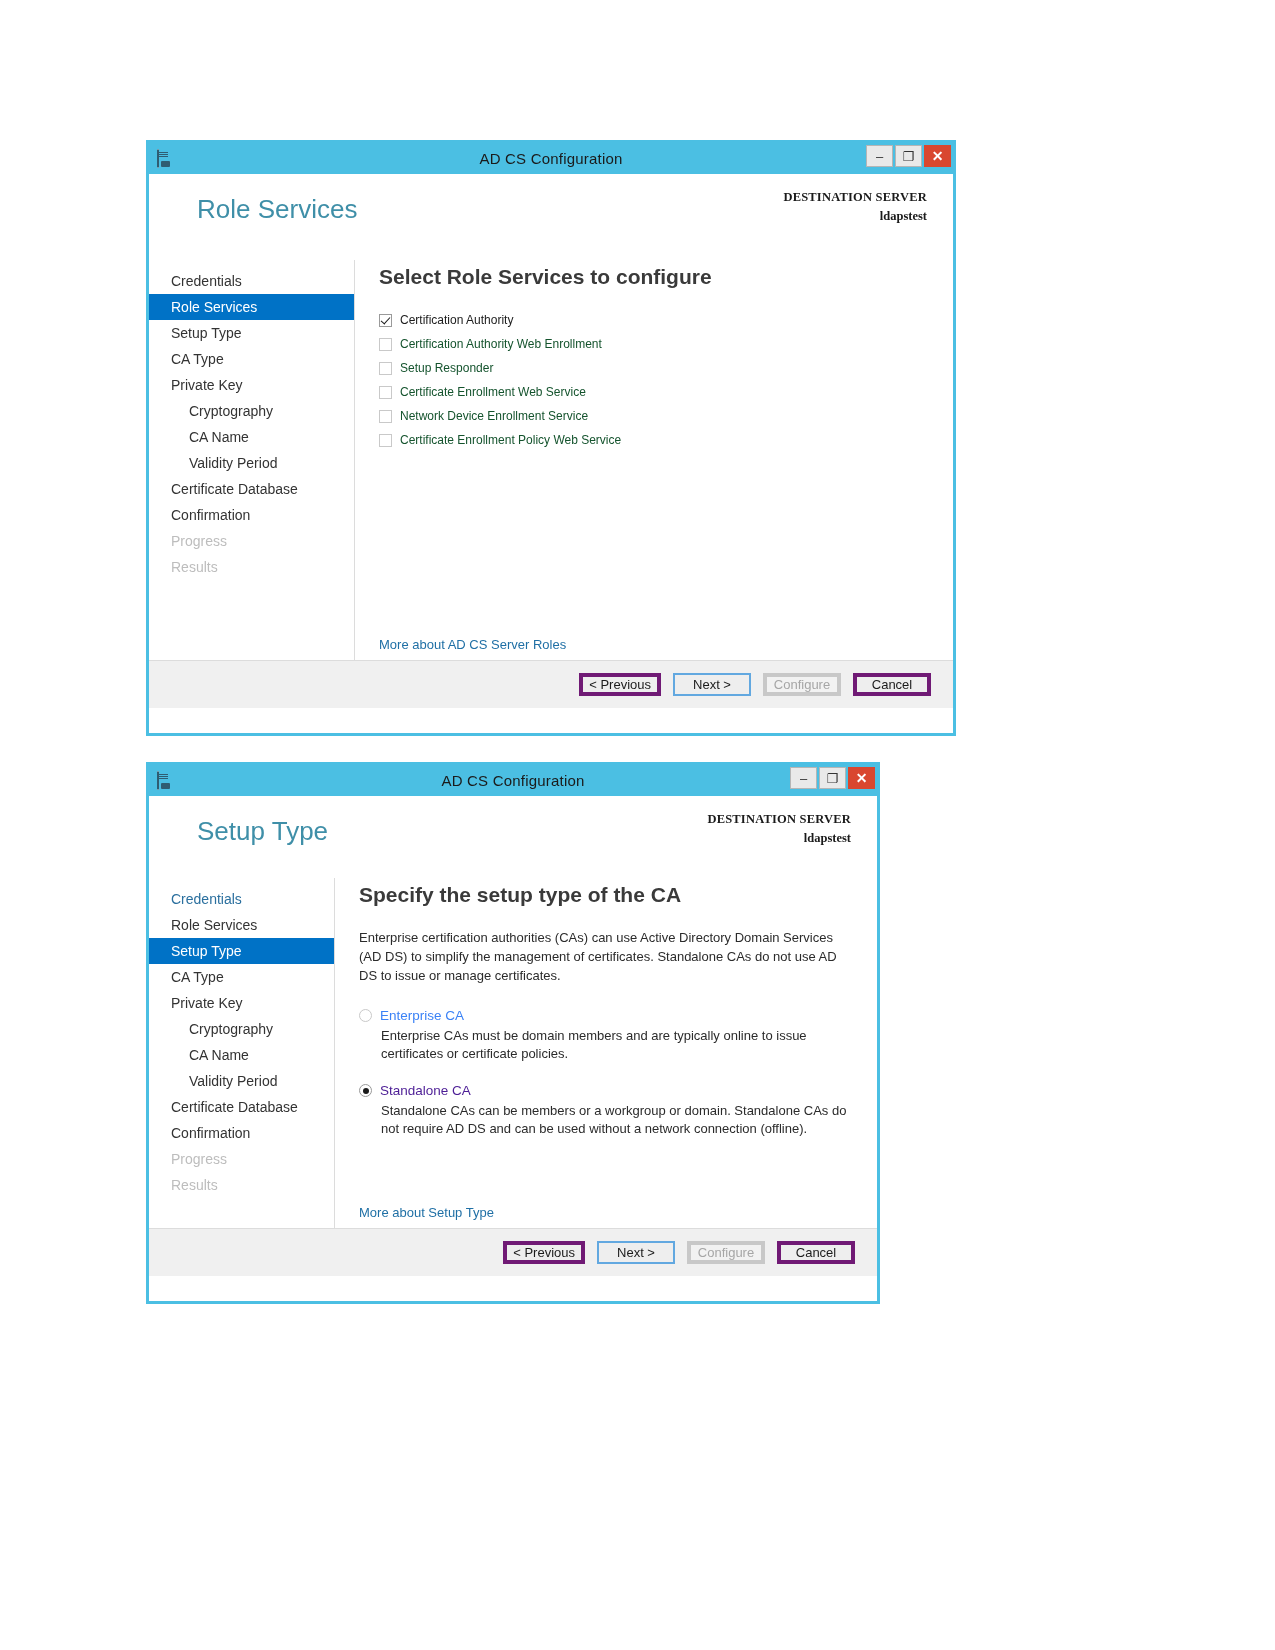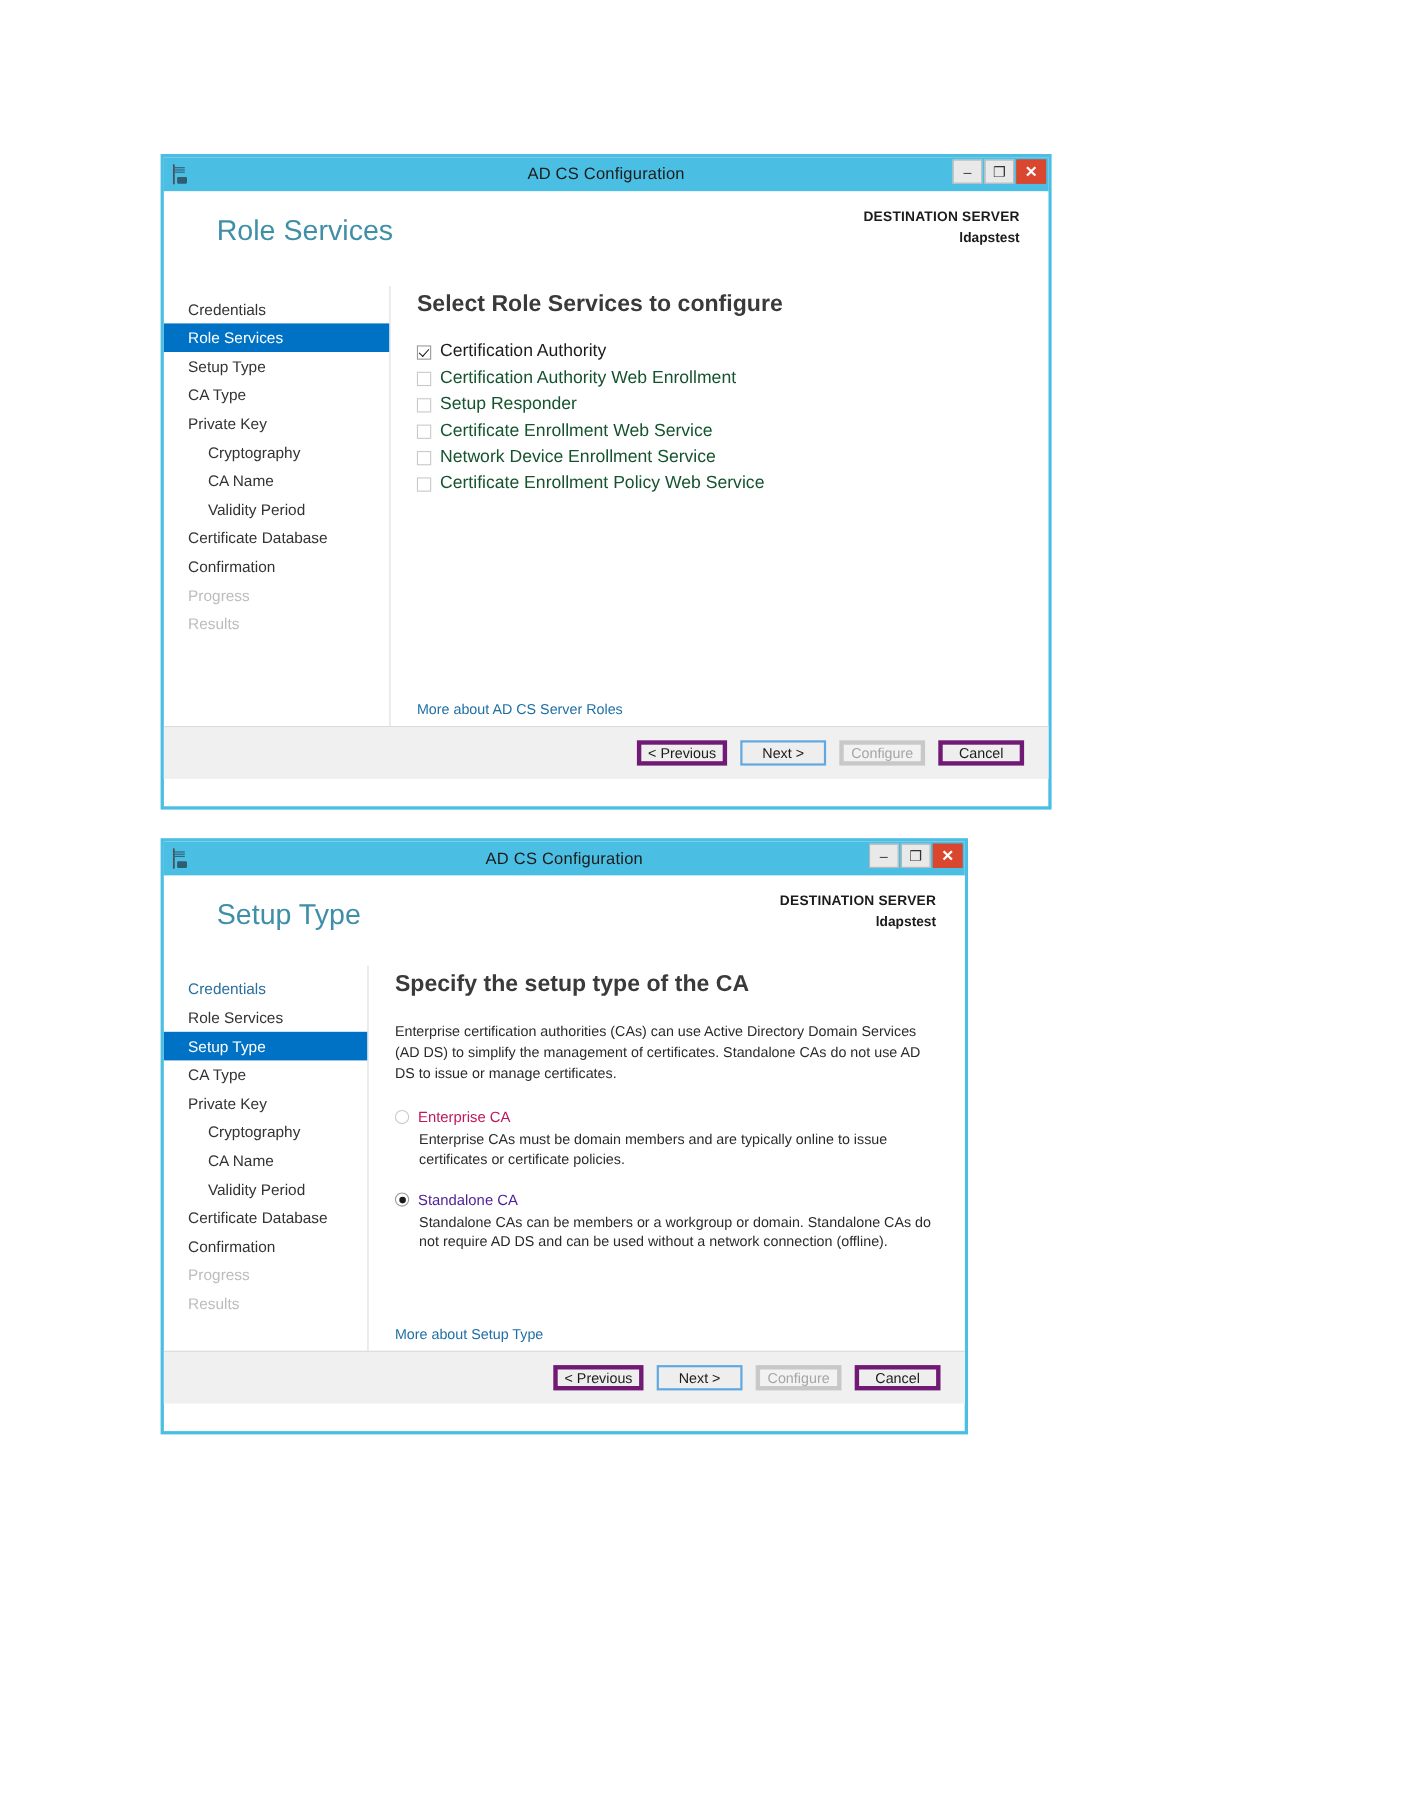--- a/index.html
+++ b/index.html
@@ -94,20 +94,21 @@
     line-height: 1;
     margin: 0;
     padding-left: 22px;
   }
   .dest-server {
     position: absolute;
     right: 26px;
     top: 14px;
     text-align: right;
     line-height: 1.5;
+    font-family: Liberation Serif, serif;
   }
   .dest-label {
     font-size: 12.5px;
     font-weight: bold;
     color: #1b1b1b;
     letter-spacing: 0.2px;
     display: block;
   }
   .dest-name {
     font-size: 12.5px;
@@ -190,21 +191,21 @@
     position: absolute;
     left: 3px;
     top: 0px;
     width: 4px;
     height: 8px;
     border: solid #1b1b1b;
     border-width: 0 1.6px 1.6px 0;
     transform: rotate(42deg);
   }
   .check-label {
-    font-size: 16px;
+    font-size: 12px;
     color: #1b1b1b;
     line-height: 1;
     white-space: nowrap;
   }
   .check-label.dim { color: #14532d; }
 
   
   .radio-row {
     display: flex;
     align-items: center;
@@ -229,21 +230,21 @@
     top: 2.5px;
     width: 6px;
     height: 6px;
     border-radius: 50%;
     background: #1b1b1b;
   }
   .radio-label {
     font-size: 13.5px;
     color: #4c1d95;
   }
-  .radio-label.dim { color: #be185d; }
+  .radio-label.dim { color: #3b82f6; }
   .radio-desc {
     font-size: 13px;
     color: #2b2b2b;
     line-height: 1.4;
     margin: 0 0 20px 22px;
     max-width: 500px;
   }
 
   .more-link {
     font-size: 13px;

